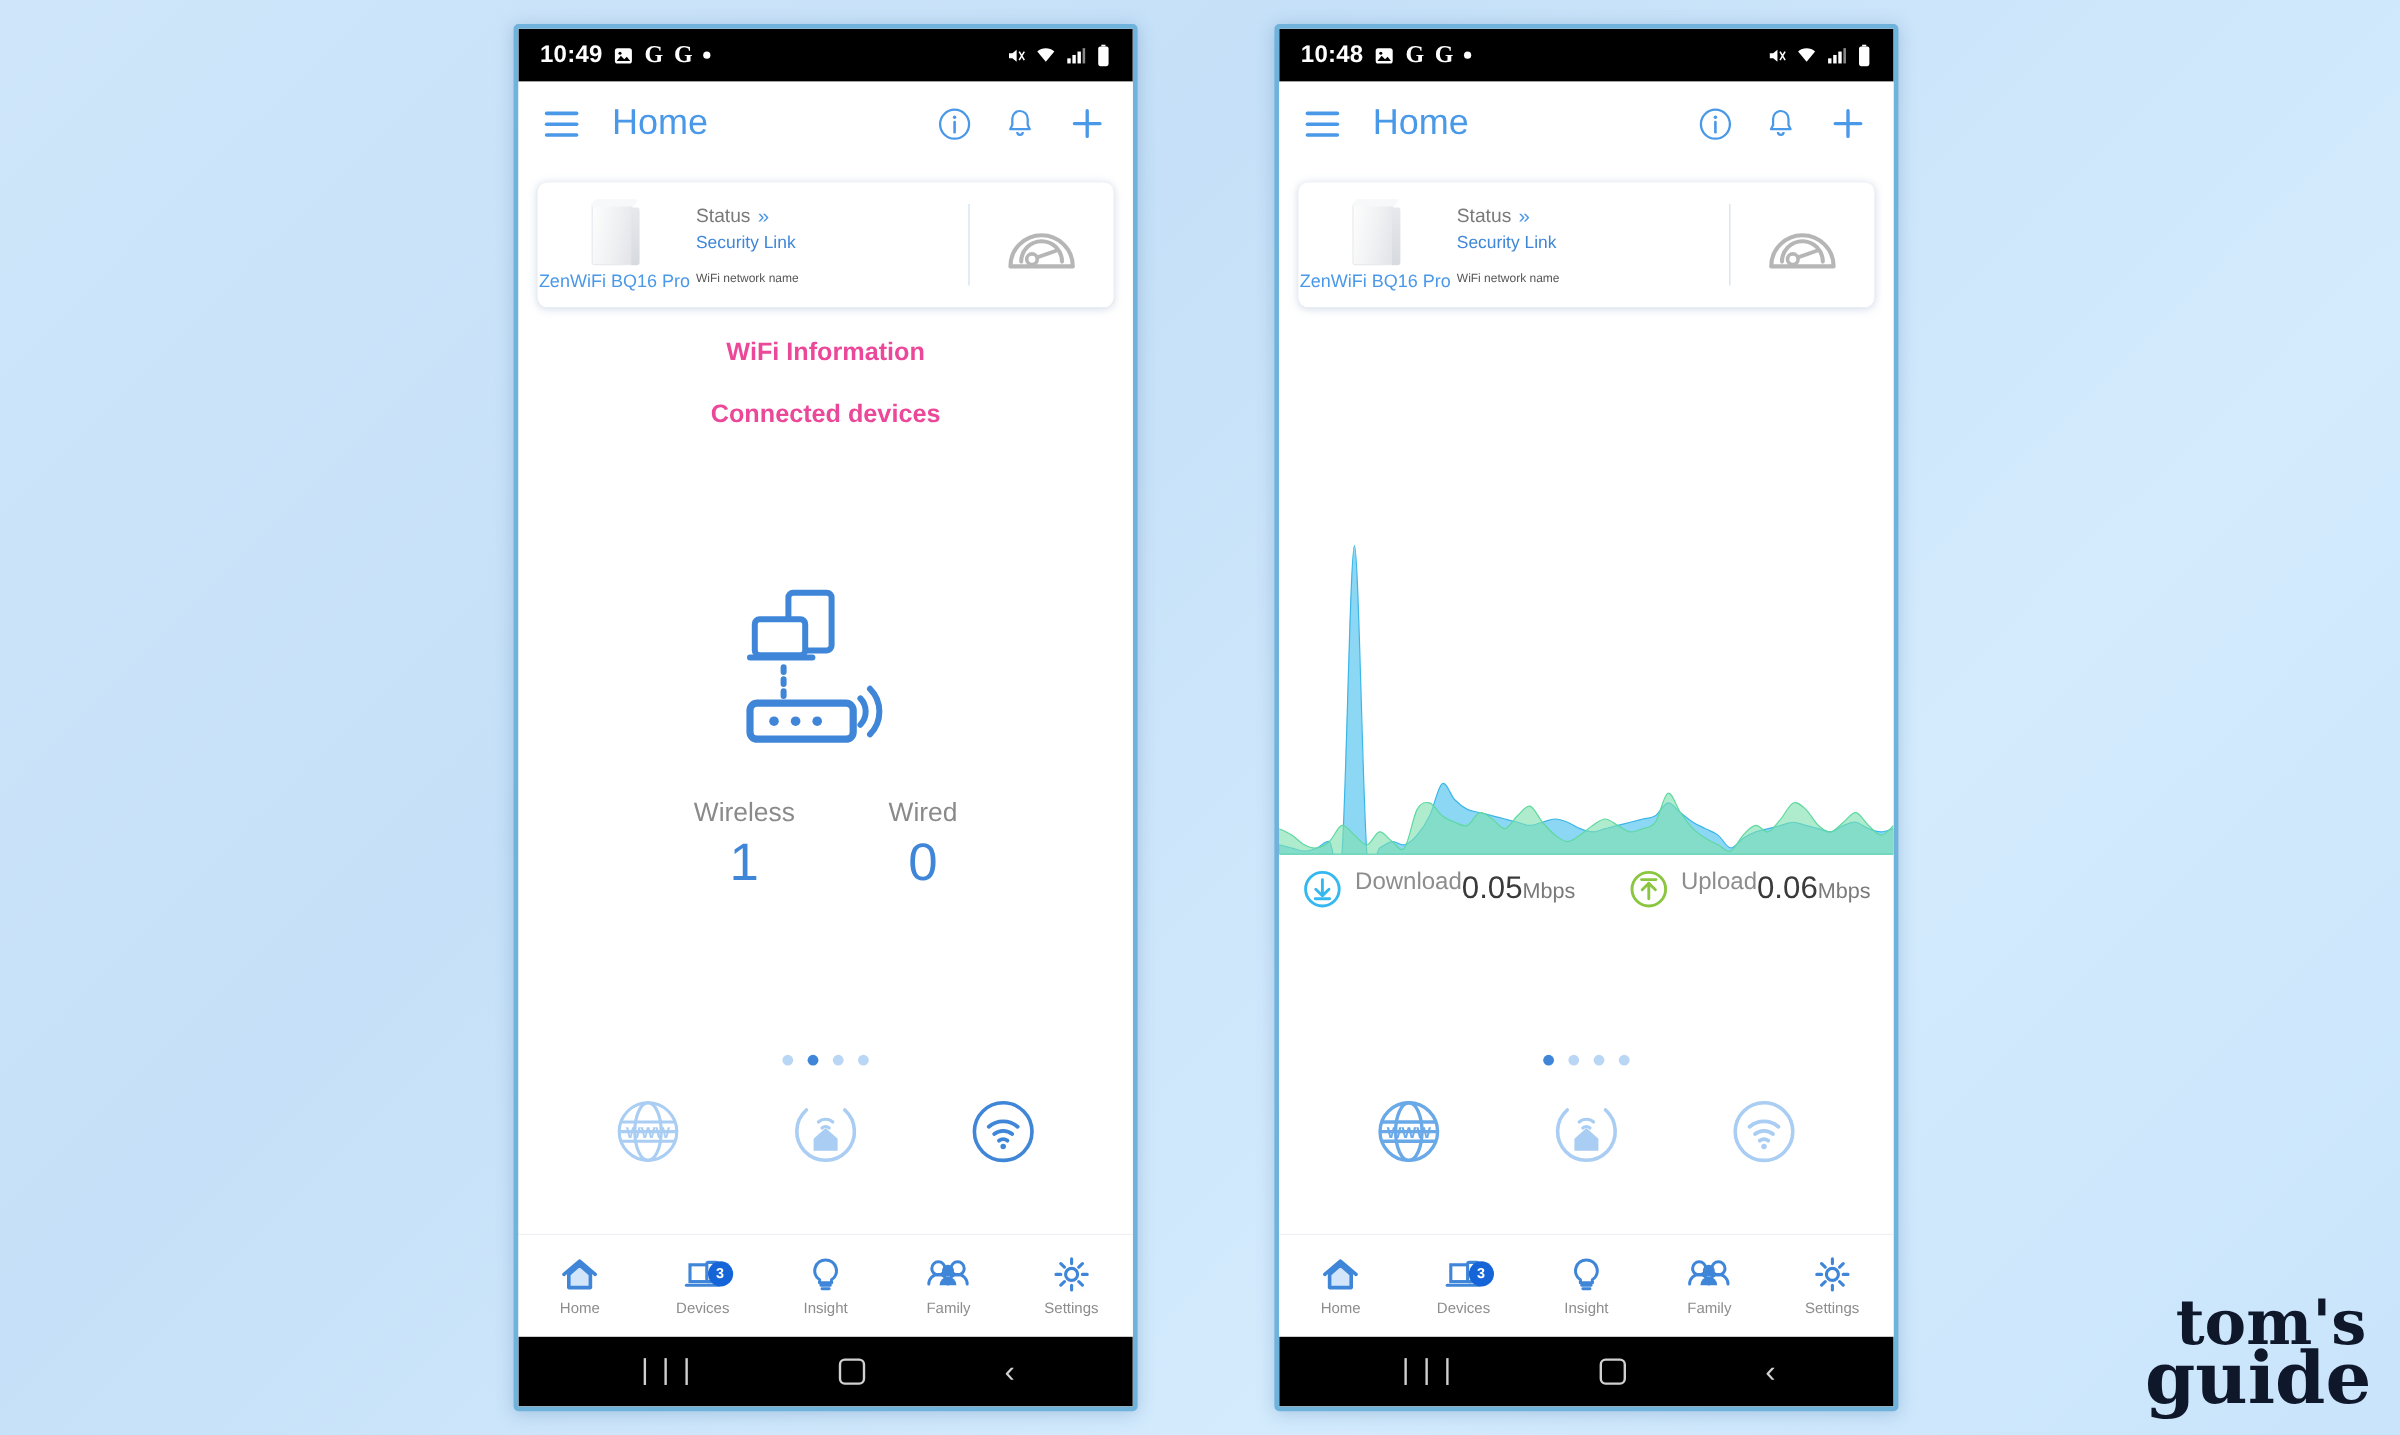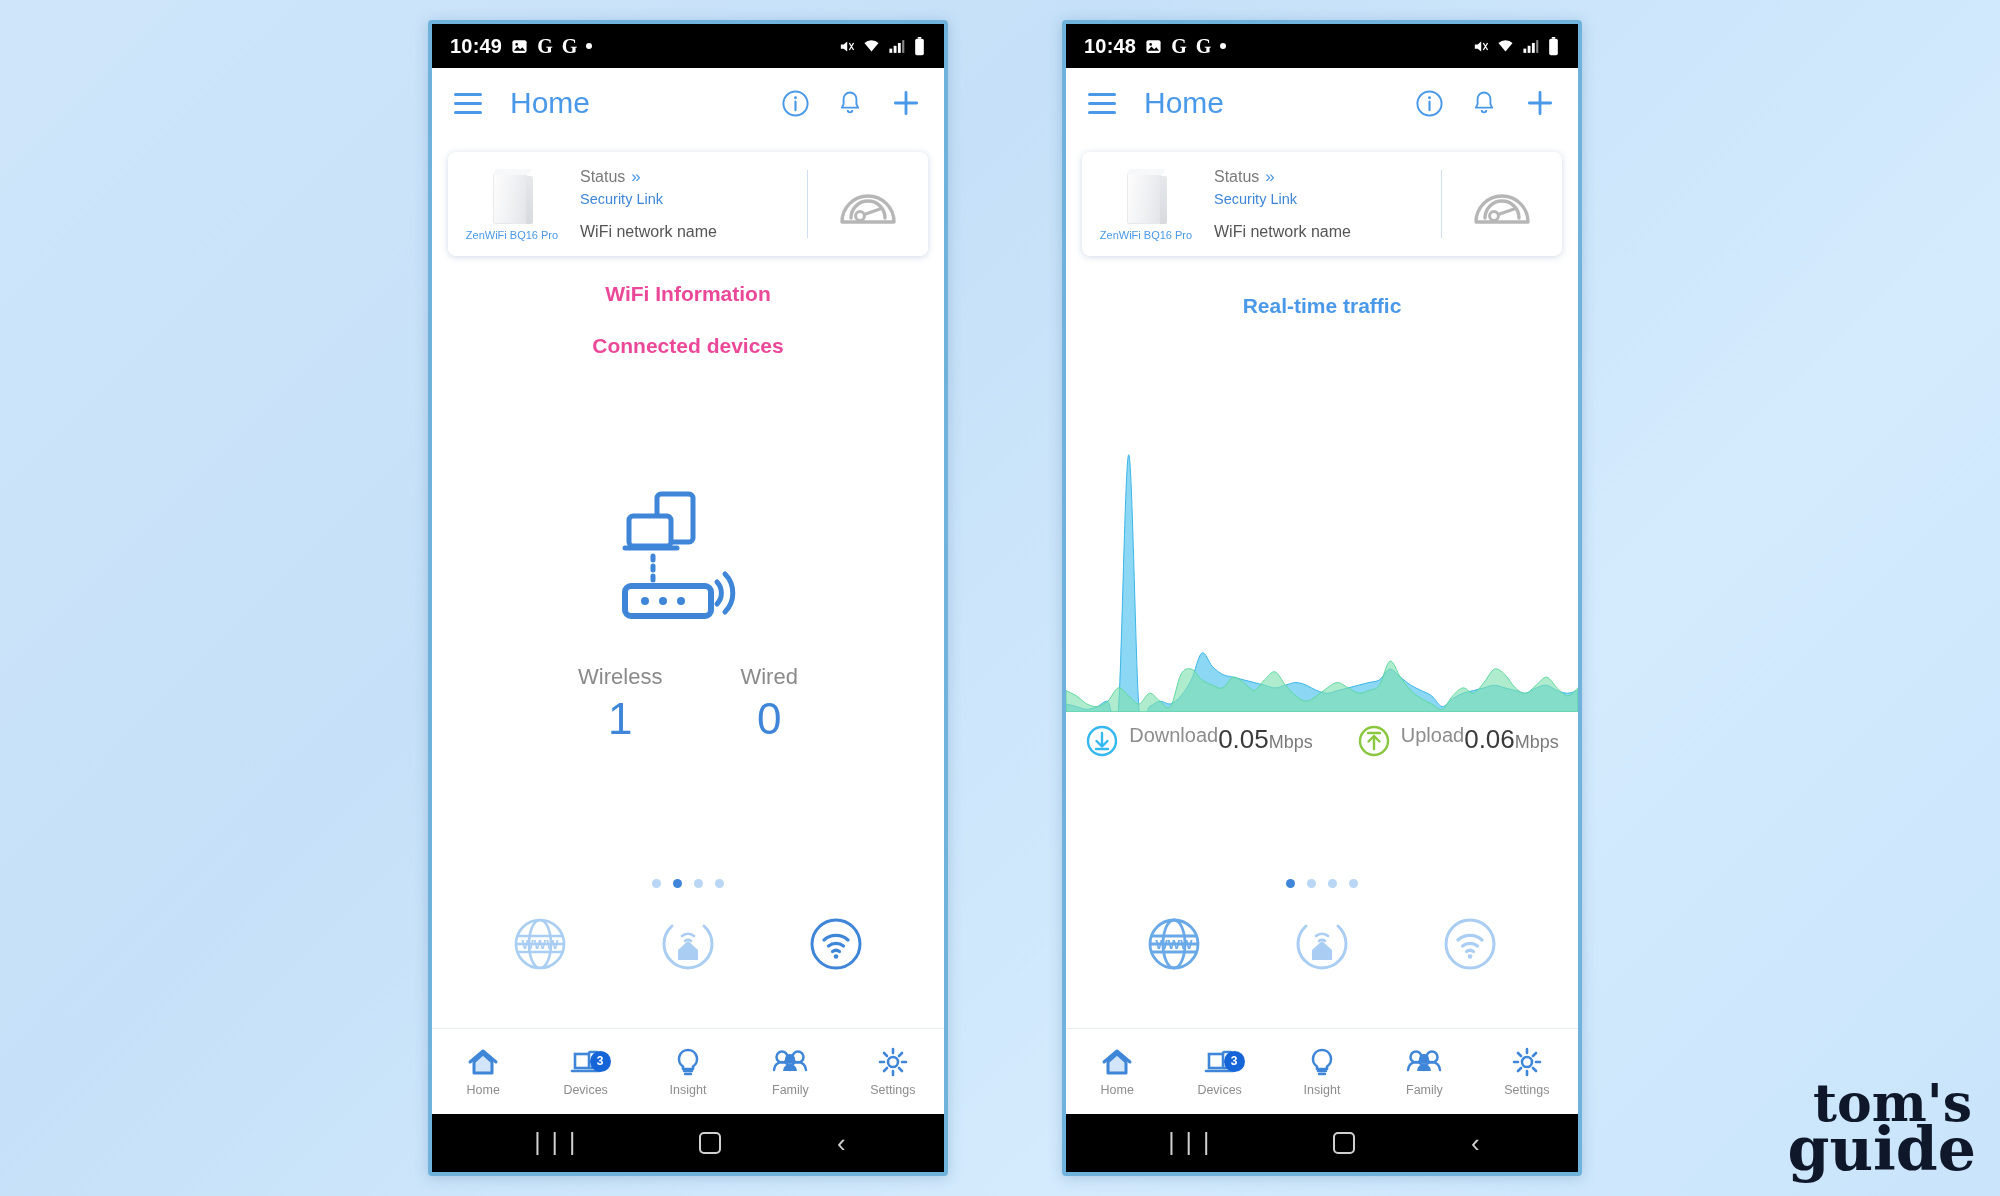--- a/index.html
+++ b/index.html
@@ -116,36 +116,36 @@
   }
   .router-3d .face-top {
     position: absolute; left: 5px; top: 1px;
     width: 36px; height: 6px;
     background: #f7f8f9;
     transform: skewX(-32deg);
     border-radius: 1px;
   }
   .router-name {
     color: #4a98e8;
-    font-size: 11px;
+    font-size: 15px;
     margin-top: 5px;
     white-space: nowrap;
   }
   .router-info {
     flex: 1 1 auto;
     display: flex;
     flex-direction: column;
     justify-content: center;
     gap: 4px;
     padding-left: 4px;
   }
   .info-status { color: #7a7a7a; font-size: 16px; display: flex; align-items: center; gap: 6px; }
   .chev { color: #4a98e8; font-size: 17px; letter-spacing: -3px; }
   .info-link { color: #3f86d8; font-size: 14.5px; }
-  .info-ssid { color: #555; font-size: 16px; margin-top: 12px; }
+  .info-ssid { color: #555; font-size: 10px; margin-top: 12px; }
   .card-divider { width: 1px; background: #cfe0f0; margin: 12px 0; flex: 0 0 auto; }
   .speedo-wrap {
     width: 120px; display: flex; align-items: center; justify-content: center; flex: 0 0 auto;
   }
 
   
   .section-links { text-align: center; margin-top: 26px; }
   .section-link {
     color: #ec4899;
     font-size: 21px;
@@ -596,21 +596,20 @@
       <div class="speedo-wrap">
         <svg width="62" height="44" viewBox="0 0 62 44">
           <path d="M5 40a26 26 0 0152 0z" fill="none" stroke="#b6b6b6" stroke-width="3.4" stroke-linejoin="round"></path>
           <path d="M14 36a17 17 0 0134 0" fill="none" stroke="#b6b6b6" stroke-width="3.4" stroke-linecap="round"></path>
           <path d="M23 34l20-7" stroke="#b6b6b6" stroke-width="3.2" stroke-linecap="round"></path>
           <circle cx="23" cy="34" r="4.4" fill="#fff" stroke="#b6b6b6" stroke-width="3"></circle>
         </svg>
       </div>
     </div>
 
-    <div class="section-title">Real-time traffic</div>
 
     <div class="chart-area">
       <svg viewBox="0 0 500 268" preserveAspectRatio="none" id="traffic-svg">
         <path id="dl-area" fill="#5ec8f0" fill-opacity="0.72" stroke="#3cb6e8" stroke-width="1" vector-effect="non-scaling-stroke" d="M0,259.96 C1.7006802721088434,260.40666666666664 6.802721088435375,261.74666666666667 10.204081632653061,262.64 C13.605442176870747,263.5333333333333 17.006802721088434,265.32 20.408163265306122,265.32 C23.80952380952381,265.32 27.210884353741495,263.98 30.612244897959183,262.64 C34.01360544217687,261.29999999999995 37.414965986394556,256.38666666666666 40.816326530612244,257.28 C44.21768707482993,258.1733333333333 47.61904761904761,309.0933333333333 51.0204081632653,268 C54.42176870748299,226.90666666666667 57.82312925170068,10.720000000000027 61.224489795918366,10.720000000000027 C64.62585034013605,10.720000000000027 68.02721088435375,226.01333333333335 71.42857142857143,268 C74.82993197278911,309.9866666666667 78.2312925170068,264.4266666666667 81.63265306122449,262.64 C85.03401360544217,260.8533333333333 88.43537414965986,257.72666666666663 91.83673469387755,257.28 C95.23809523809523,256.8333333333333 98.63945578231292,260.8533333333333 102.0408163265306,259.96 C105.44217687074828,259.06666666666666 108.843537414966,255.94 112.24489795918367,251.92000000000002 C115.64625850340136,247.90000000000003 119.04761904761905,242.98666666666668 122.44897959183673,235.84 C125.85034013605441,228.69333333333333 129.2517006802721,211.2733333333333 132.6530612244898,209.04 C136.05442176870747,206.80666666666667 139.45578231292518,218.86666666666667 142.85714285714286,222.44 C146.25850340136054,226.01333333333332 149.65986394557822,228.69333333333333 153.0612244897959,230.48 C156.46258503401359,232.26666666666665 159.8639455782313,232.26666666666665 163.26530612244898,233.16 C166.66666666666666,234.05333333333334 170.06802721088437,234.94666666666666 173.46938775510205,235.84 C176.87074829931973,236.73333333333335 180.2721088435374,237.62666666666667 183.6734693877551,238.52 C187.07482993197277,239.41333333333336 190.47619047619048,240.30666666666667 193.87755102040816,241.2 C197.27891156462584,242.0933333333333 200.68027210884352,243.88 204.0816326530612,243.88 C207.4829931972789,243.88 210.8843537414966,242.0933333333333 214.28571428571428,241.2 C217.68707482993196,240.30666666666667 221.08843537414967,238.52 224.48979591836735,238.52 C227.89115646258503,238.52 231.2925170068027,239.85999999999999 234.6938775510204,241.2 C238.09523809523807,242.54 241.49659863945578,245.22 244.89795918367346,246.56 C248.29931972789115,247.9 251.70068027210885,249.24 255.10204081632654,249.24 C258.5034013605442,249.24 261.90476190476187,247.45333333333335 265.3061224489796,246.56 C268.7074829931973,245.66666666666666 272.10884353741494,244.77333333333334 275.51020408163265,243.88 C278.91156462585036,242.98666666666665 282.312925170068,242.0933333333333 285.7142857142857,241.2 C289.11564625850343,240.30666666666667 292.5170068027211,239.41333333333336 295.9183673469388,238.52 C299.3197278911565,237.62666666666667 302.7210884353741,238.07333333333332 306.1224489795918,235.84 C309.5238095238095,233.60666666666668 312.92517006802717,225.56666666666666 316.3265306122449,225.12 C319.7278911564626,224.67333333333335 323.12925170068024,230.48 326.53061224489795,233.16 C329.93197278911566,235.84 333.3333333333333,238.96666666666664 336.734693877551,241.2 C340.13605442176873,243.43333333333334 343.5374149659864,244.77333333333334 346.9387755102041,246.56 C350.3401360544218,248.34666666666666 353.7414965986394,249.24 357.1428571428571,251.92000000000002 C360.5442176870748,254.60000000000002 363.9455782312925,262.1933333333333 367.3469387755102,262.64 C370.7482993197279,263.08666666666664 374.14965986394554,256.8333333333333 377.55102040816325,254.6 C380.95238095238096,252.36666666666667 384.3537414965986,250.58 387.7551020408163,249.24 C391.15646258503403,247.9 394.5578231292517,247.45333333333335 397.9591836734694,246.56 C401.3605442176871,245.66666666666666 404.7619047619047,244.77333333333334 408.1632653061224,243.88 C411.5646258503401,242.98666666666665 414.9659863945578,241.2 418.3673469387755,241.2 C421.7687074829932,241.2 425.17006802721085,242.98666666666665 428.57142857142856,243.88 C431.97278911564626,244.77333333333334 435.3741496598639,245.66666666666666 438.7755102040816,246.56 C442.17687074829934,247.45333333333335 445.578231292517,249.68666666666667 448.9795918367347,249.24 C452.3809523809524,248.79333333333335 455.7823129251701,245.22 459.18367346938777,243.88 C462.5850340136054,242.54 465.98639455782313,240.75333333333333 469.3877551020408,241.2 C472.78911564625844,241.64666666666665 476.19047619047615,245.22 479.59183673469386,246.56 C482.99319727891157,247.9 486.3945578231292,249.24 489.7959183673469,249.24 C493.19727891156464,249.24 498.29931972789115,247.00666666666666 500,246.56 L500,268 L0,268 Z"></path>
 
       <path id="ul-area" fill="#7ee0ae" fill-opacity="0.62" stroke="#5ed8a0" stroke-width="1" vector-effect="non-scaling-stroke" d="M0,246.56 C1.7006802721088434,247.45333333333335 6.802721088435375,249.6866666666667 10.204081632653061,251.92000000000002 C13.605442176870747,254.15333333333334 17.006802721088434,258.1733333333333 20.408163265306122,259.96 C23.80952380952381,261.74666666666667 27.210884353741495,263.08666666666664 30.612244897959183,262.64 C34.01360544217687,262.1933333333333 37.414965986394556,260.40666666666664 40.816326530612244,257.28 C44.21768707482993,254.1533333333333 47.61904761904761,244.7733333333333 51.0204081632653,243.88 C54.42176870748299,242.98666666666668 57.82312925170068,249.24 61.224489795918366,251.92000000000002 C64.62585034013605,254.60000000000002 68.02721088435375,260.40666666666664 71.42857142857143,259.96 C74.82993197278911,259.5133333333333 78.2312925170068,249.68666666666667 81.63265306122449,249.24 C85.03401360544217,248.79333333333335 88.43537414965986,255.04666666666665 91.83673469387755,257.28 C95.23809523809523,259.5133333333333 98.63945578231292,267.1066666666666 102.0408163265306,262.64 C105.44217687074828,258.17333333333335 108.843537414966,236.73333333333332 112.24489795918367,230.48 C115.64625850340136,224.22666666666666 119.04761904761905,224.22666666666666 122.44897959183673,225.12 C125.85034013605441,226.01333333333335 129.2517006802721,233.16 132.6530612244898,235.84 C136.05442176870747,238.52 139.45578231292518,239.85999999999999 142.85714285714286,241.2 C146.25850340136054,242.54 149.65986394557822,245.22 153.0612244897959,243.88 C156.46258503401359,242.54 159.8639455782313,234.05333333333334 163.26530612244898,233.16 C166.66666666666666,232.26666666666665 170.06802721088437,236.2866666666667 173.46938775510205,238.52 C176.87074829931973,240.75333333333333 180.2721088435374,247.00666666666666 183.6734693877551,246.56 C187.07482993197277,246.11333333333334 190.47619047619048,238.96666666666667 193.87755102040816,235.84 C197.27891156462584,232.71333333333334 200.68027210884352,226.9066666666667 204.0816326530612,227.8 C207.4829931972789,228.69333333333333 210.8843537414966,237.17999999999998 214.28571428571428,241.2 C217.68707482993196,245.22 221.08843537414967,249.24 224.48979591836735,251.92000000000002 C227.89115646258503,254.60000000000002 231.2925170068027,257.28 234.6938775510204,257.28 C238.09523809523807,257.28 241.49659863945578,254.15333333333334 244.89795918367346,251.92000000000002 C248.29931972789115,249.6866666666667 251.70068027210885,246.11333333333334 255.10204081632654,243.88 C258.5034013605442,241.64666666666665 261.90476190476187,238.52 265.3061224489796,238.52 C268.7074829931973,238.52 272.10884353741494,242.09333333333333 275.51020408163265,243.88 C278.91156462585036,245.66666666666666 282.312925170068,248.79333333333335 285.7142857142857,249.24 C289.11564625850343,249.68666666666667 292.5170068027211,247.9 295.9183673469388,246.56 C299.3197278911565,245.22 302.7210884353741,246.11333333333332 306.1224489795918,241.2 C309.5238095238095,236.28666666666666 312.92517006802717,218.42 316.3265306122449,217.07999999999998 C319.7278911564626,215.73999999999998 323.12925170068024,228.24666666666667 326.53061224489795,233.16 C329.93197278911566,238.07333333333332 333.3333333333333,242.98666666666668 336.734693877551,246.56 C340.13605442176873,250.13333333333333 343.5374149659864,252.36666666666667 346.9387755102041,254.6 C350.3401360544218,256.8333333333333 353.7414965986394,258.1733333333333 357.1428571428571,259.96 C360.5442176870748,261.74666666666667 363.9455782312925,266.65999999999997 367.3469387755102,265.32 C370.7482993197279,263.98 374.14965986394554,255.49333333333334 377.55102040816325,251.92000000000002 C380.95238095238096,248.3466666666667 384.3537414965986,244.32666666666665 387.7551020408163,243.88 C391.15646258503403,243.43333333333334 394.5578231292517,250.13333333333333 397.9591836734694,249.24 C401.3605442176871,248.3466666666667 404.7619047619047,242.54000000000002 408.1632653061224,238.52 C411.5646258503401,234.5 414.9659863945578,226.46 418.3673469387755,225.12 C421.7687074829932,223.78 425.17006802721085,227.35333333333332 428.57142857142856,230.48 C431.97278911564626,233.60666666666665 435.3741496598639,240.75333333333333 438.7755102040816,243.88 C442.17687074829934,247.00666666666666 445.578231292517,249.68666666666667 448.9795918367347,249.24 C452.3809523809524,248.79333333333335 455.7823129251701,243.88 459.18367346938777,241.2 C462.5850340136054,238.51999999999998 465.98639455782313,232.71333333333334 469.3877551020408,233.16 C472.78911564625844,233.60666666666665 476.19047619047615,240.75333333333333 479.59183673469386,243.88 C482.99319727891157,247.00666666666666 486.3945578231292,251.92000000000002 489.7959183673469,251.92000000000002 C493.19727891156464,251.92000000000002 498.29931972789115,245.22 500,243.88 L500,268 L0,268 Z"></path>
         </svg>
     </div>
 
     <div class="speed-row">

